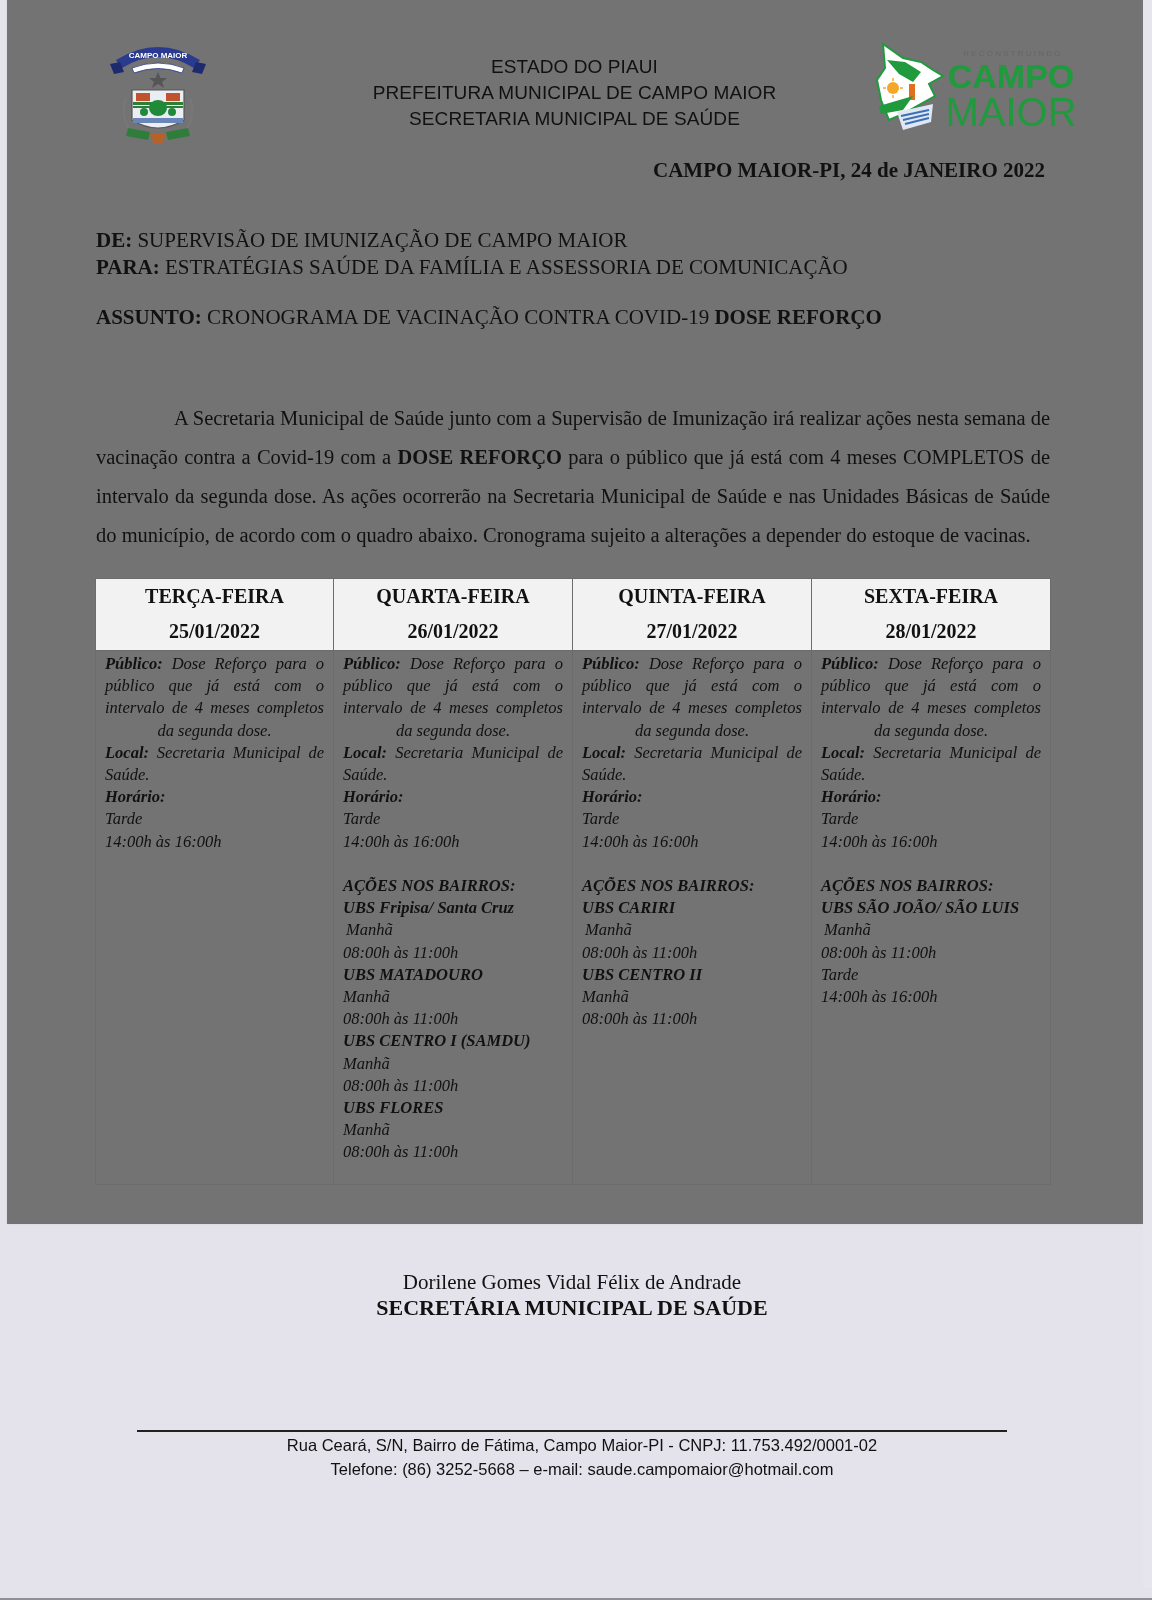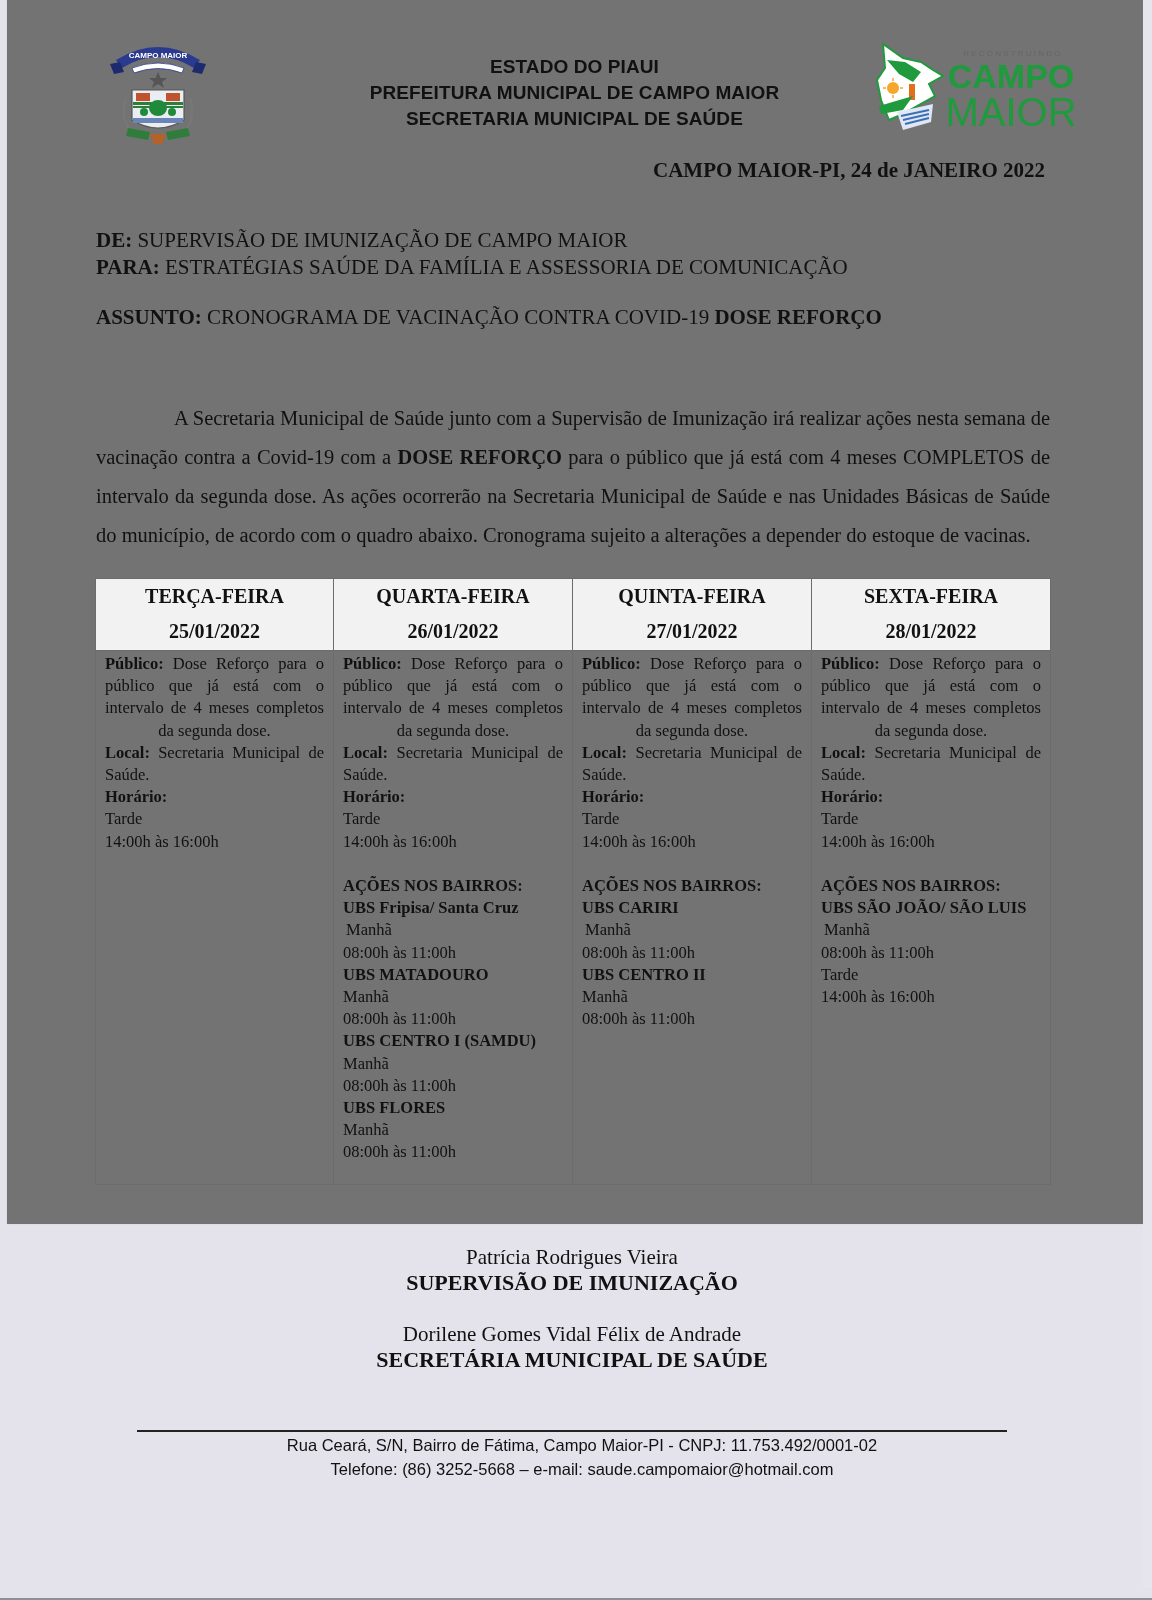--- a/index.html
+++ b/index.html
@@ -33,21 +33,21 @@
   .crest {
     position: absolute; left: 103px; top: 38px; width: 96px; height: 106px;
   }
   .brand-logo {
     position: absolute; left: 866px; top: 40px; width: 230px; height: 96px;
   }
   .header-titles {
     position: absolute; left: 270px; top: 54px; width: 595px;
     text-align: center;
     font-family: "Liberation Sans", "DejaVu Sans", sans-serif;
-    font-weight: bold;
+    font-weight: normal;
     font-size: 19px;
     line-height: 26px;
     letter-spacing: 0.1px;
   }
   .header-titles div { white-space: nowrap; }
 
   .date-line {
     position: absolute; right: 98px; top: 158px;
     font-weight: bold; font-size: 21px; white-space: nowrap;
   }
@@ -82,21 +82,21 @@
   .schedule th {
     background: #f2f2f2;
     height: 72px;
     font-size: 20px; font-weight: bold;
     text-align: center;
     line-height: 35px;
     padding: 0;
   }
   .schedule td {
     padding: 2px 9px 0 9px;
-    font-size: 16.5px; line-height: 22.2px;
+    font-size: 16.5px; line-height: 22.2px; font-style: italic;
   }
   .cell-line { white-space: nowrap; }
   .justify { text-align: justify; text-align-last: justify; }
   .last-line { text-align: center; }
   .bold { font-weight: bold; }
   .gap { height: 22.2px; }
   .indent1 { padding-left: 3px; }
 
   
   .signatures {
@@ -312,24 +312,20 @@
           <div class="indent1">Manhã</div>
           <div>08:00h às 11:00h</div>
           <div>Tarde</div>
           <div>14:00h às 16:00h</div>
         </td>
       </tr>
     </tbody>
   </table>
 
   <div class="signatures">
-    <div>
-      <div>Patrícia Rodrigues Vieira</div>
-      <div class="sig-role">SUPERVISÃO DE IMUNIZAÇÃO</div>
-    </div>
     <div class="sig-block2">
       <div>Dorilene Gomes Vidal Félix de Andrade</div>
       <div class="sig-role">SECRETÁRIA MUNICIPAL DE SAÚDE</div>
     </div>
   </div>
 
   <div class="footer-rule"></div>
   <div class="footer">
     <div>Rua Ceará, S/N, Bairro de Fátima, Campo Maior-PI - CNPJ: 11.753.492/0001-02</div>
     <div>Telefone: (86) 3252-5668 – e-mail: saude.campomaior@hotmail.com</div>

